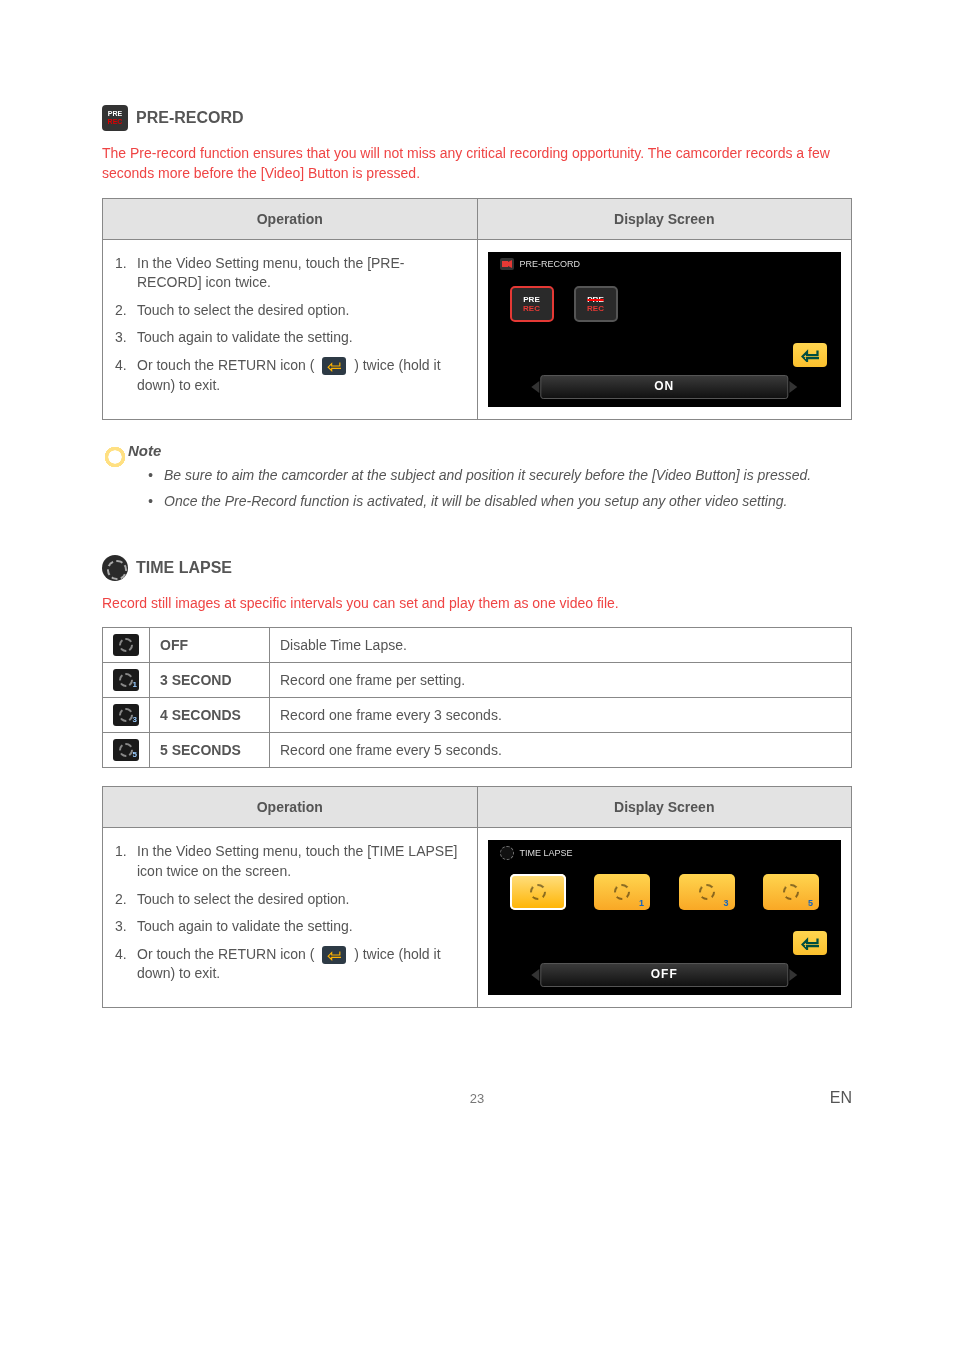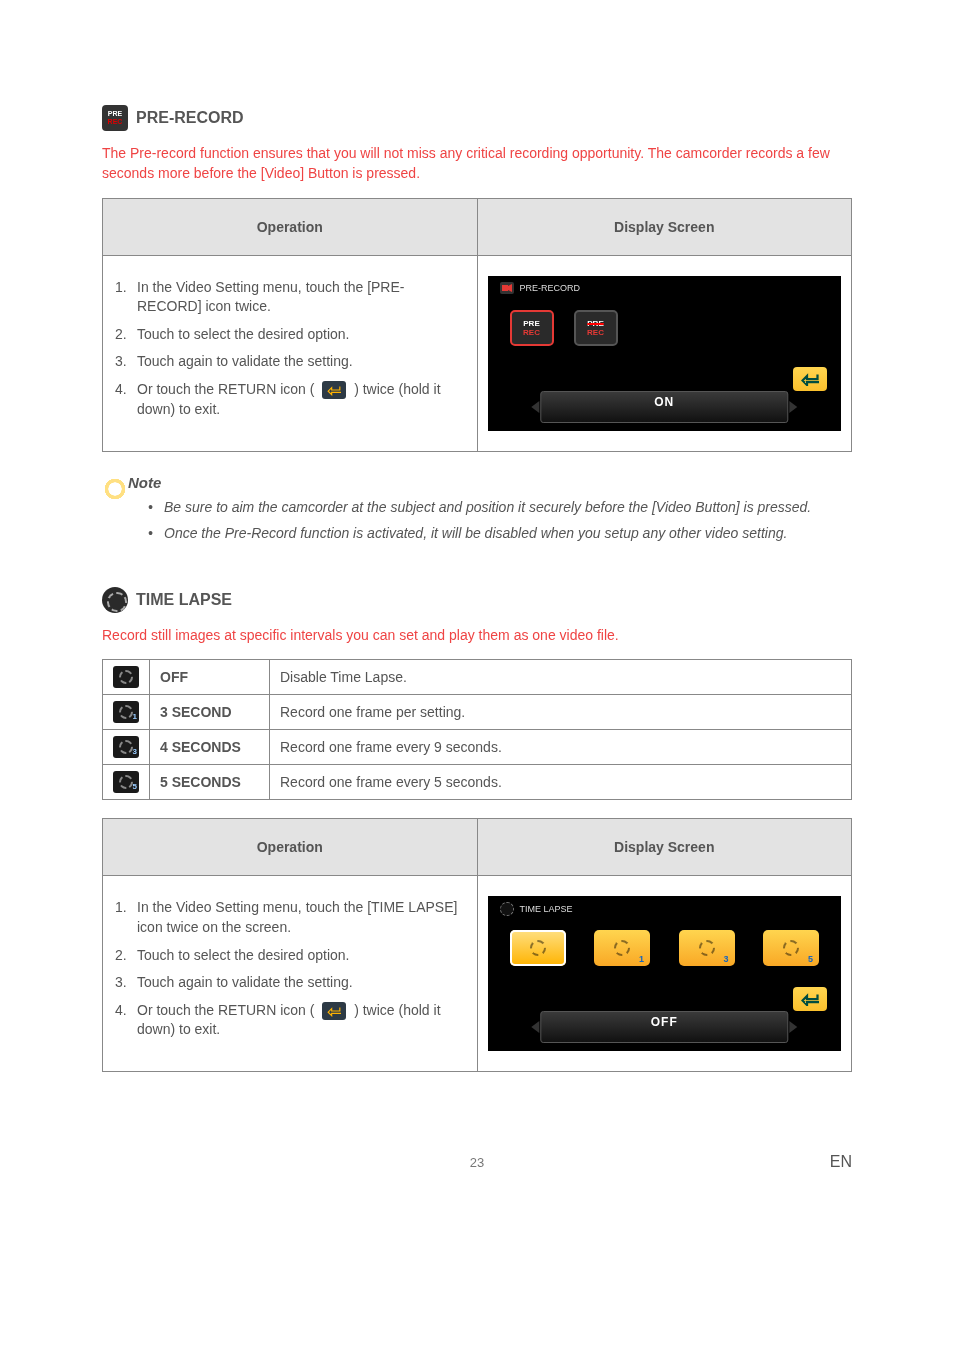--- a/index.html
+++ b/index.html
@@ -59,21 +59,21 @@
     line-height: 1.45;
     margin-bottom: 14px;
   }
   table.op-table {
     border-collapse: collapse;
     width: 100%;
     margin-bottom: 22px;
   }
   table.op-table th, table.op-table td {
     border: 1px solid #888;
-    padding: 20px 10px;
+    padding: 12px 10px;
     vertical-align: top;
   }
   table.op-table th {
     background: #e3e3e3;
     text-align: center;
     font-weight: bold;
     color: #555;
   }
   .op-cell {
     width: 50%;
@@ -154,21 +154,21 @@
     background: linear-gradient(#ffd54f,#fbc02d);
     border-radius: 4px;
     display: flex; align-items: center; justify-content: center;
   }
   .mock-return-btn svg { width: 18px; height: 14px; }
   .mock-bottom-bar {
     position: absolute;
     left: 50%; bottom: 8px;
     transform: translateX(-50%);
     width: 70%;
-    height: 32px;
+    height: 24px;
     background: linear-gradient(#3a3a3a,#111);
     border: 1px solid #555;
     border-radius: 3px;
     color: #fff;
     text-align: center;
     line-height: 20px;
     font-size: 12px;
     font-weight: bold;
     letter-spacing: 1px;
   }
@@ -410,21 +410,21 @@
               <span class="tl-circle"></span>
             </span></td>
       <td class="opt-name-cell">3 SECOND</td>
       <td>Record one frame per setting.</td>
     </tr>
     <tr>
       <td class="opt-icon-cell"><span class="tl-icon tl-3">
               <span class="tl-circle"></span>
             </span></td>
       <td class="opt-name-cell">4 SECONDS</td>
-      <td>Record one frame every 9 seconds.</td>
+      <td>Record one frame every 3 seconds.</td>
     </tr>
     <tr>
       <td class="opt-icon-cell"><span class="tl-icon tl-5">
               <span class="tl-circle"></span>
             </span></td>
       <td class="opt-name-cell">5 SECONDS</td>
       <td>Record one frame every 5 seconds.</td>
     </tr>
   </tbody>
     </table>

